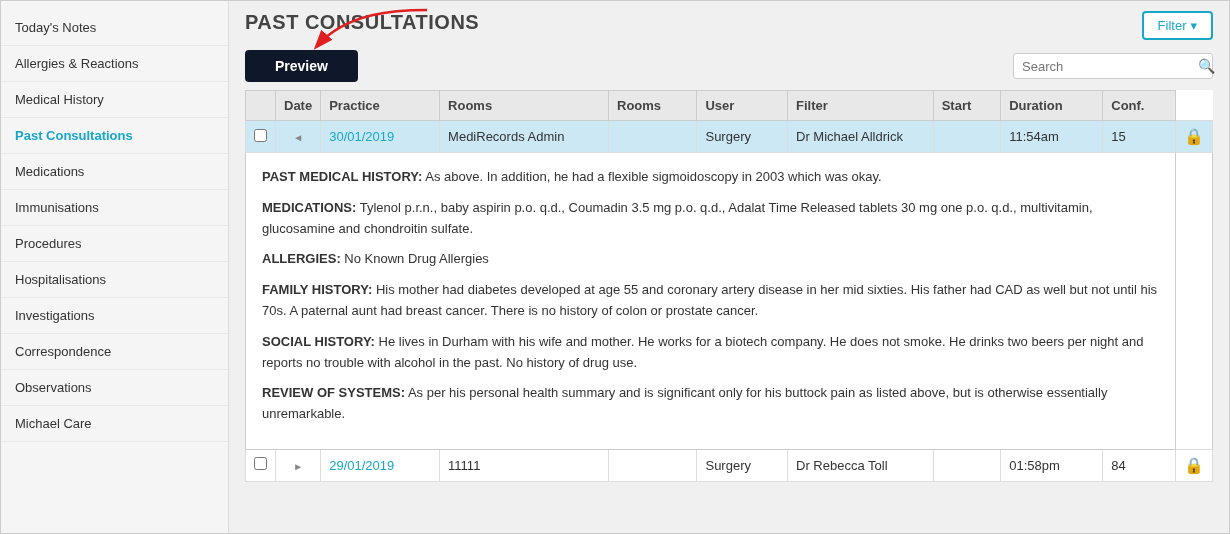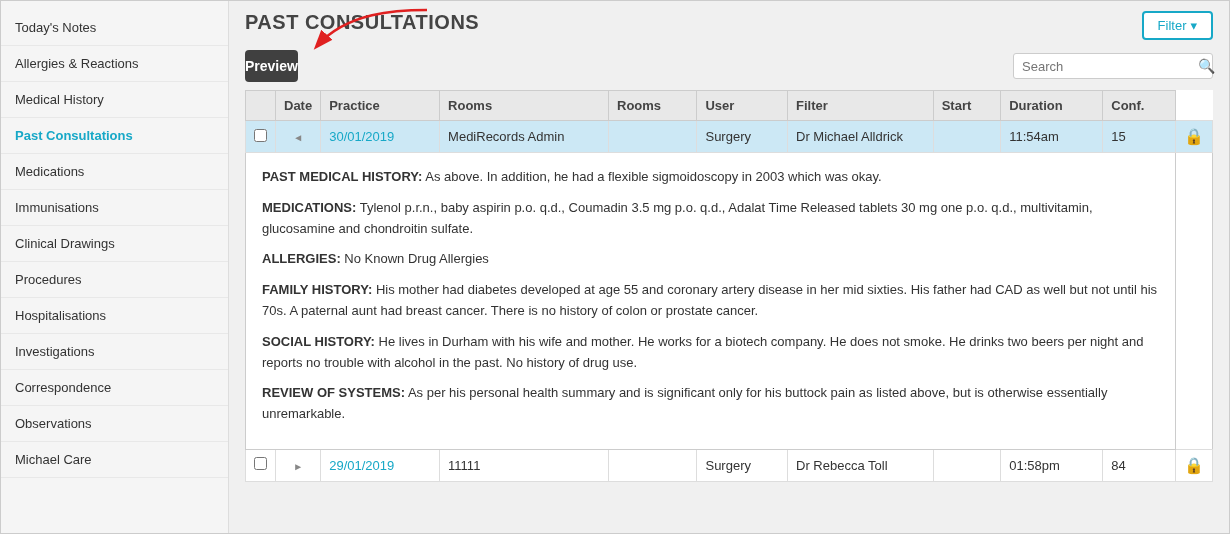--- a/index.html
+++ b/index.html
@@ -69,24 +69,24 @@
 
     
     .toolbar-row {
       display: flex;
       align-items: center;
       justify-content: space-between;
       padding: 4px 16px 8px 16px;
       position: relative;
     }
     .preview-button {
-      background: #404040;
+      background: #0f172a;
       color: white;
       border: none;
-      padding: 8px 0;
+      padding: 8px 30px;
       border-radius: 4px;
       cursor: pointer;
       font-size: 14px;
       font-weight: bold;
     }
 
     .search-box {
       display: flex;
       align-items: center;
       border: 1px solid #ccc;
@@ -184,21 +184,20 @@
 
 <div class="app-container">
 
   <div class="sidebar">
   <div class="sidebar-item">Today's Notes</div>
       <div class="sidebar-item">Allergies &amp; Reactions</div>
       <div class="sidebar-item">Medical History</div>
       <div class="sidebar-item active">Past Consultations</div>
       <div class="sidebar-item">Medications</div>
       <div class="sidebar-item">Immunisations</div>
-      <div class="sidebar-item">Clinical Drawings</div>
       <div class="sidebar-item">Procedures</div>
       <div class="sidebar-item">Hospitalisations</div>
       <div class="sidebar-item">Investigations</div>
       <div class="sidebar-item">Correspondence</div>
       <div class="sidebar-item">Observations</div>
       <div class="sidebar-item">Michael Care</div>
     </div>
 
   <div class="main-content">
 

